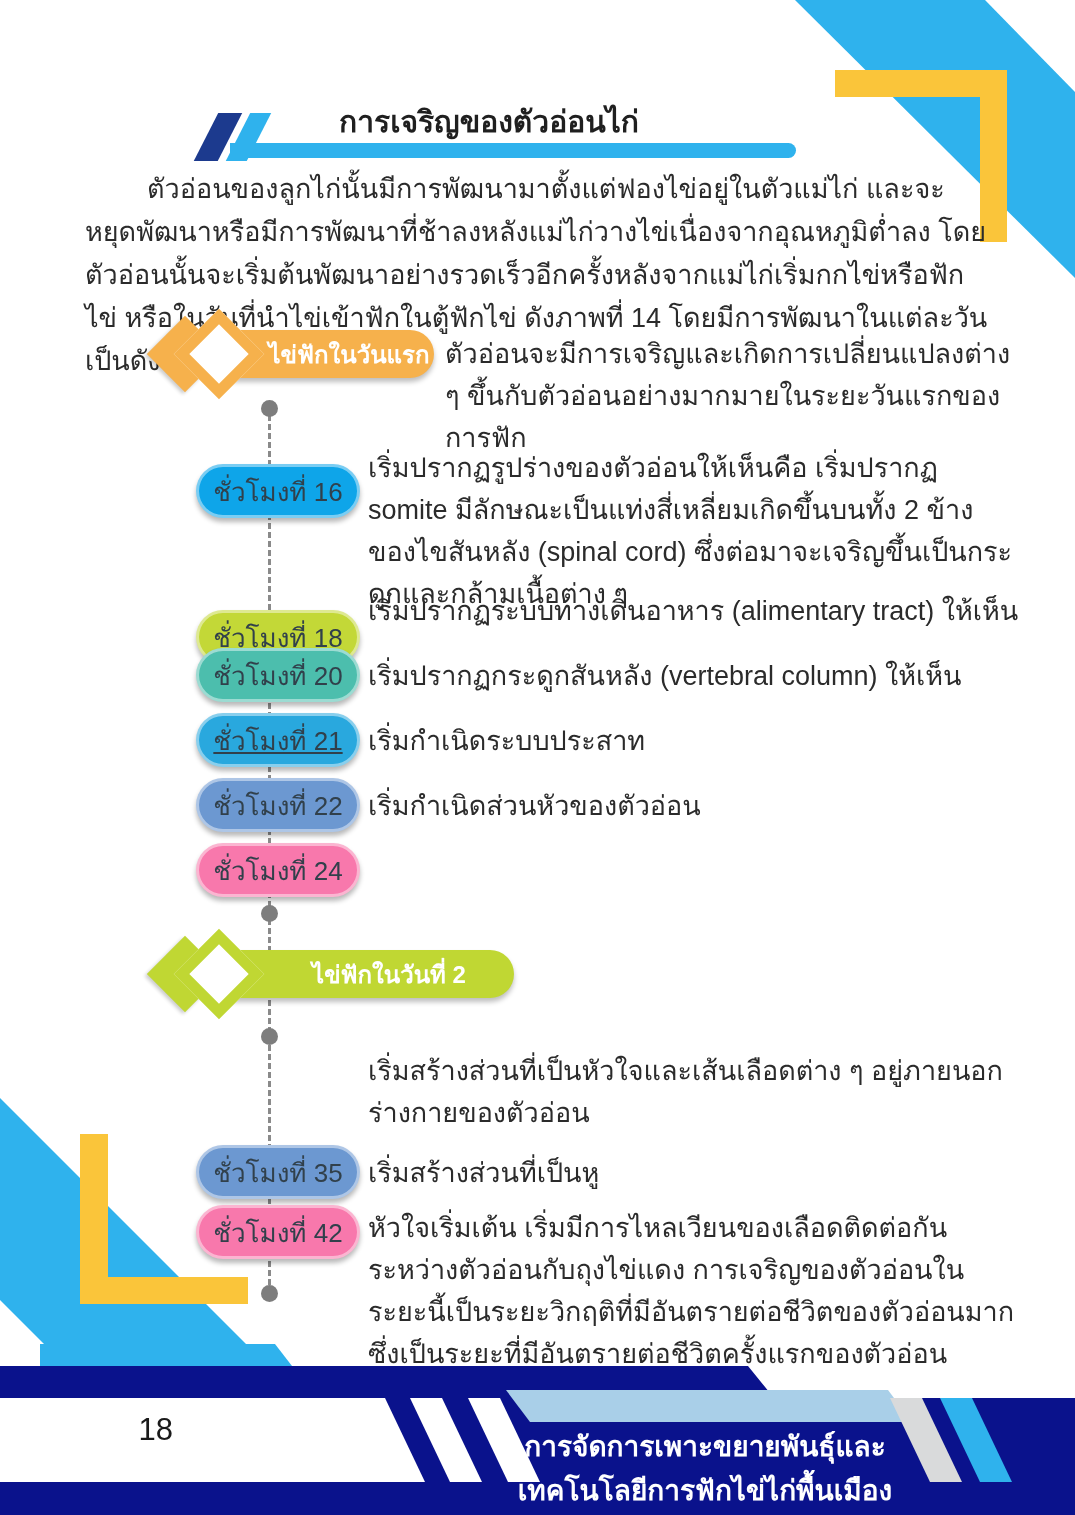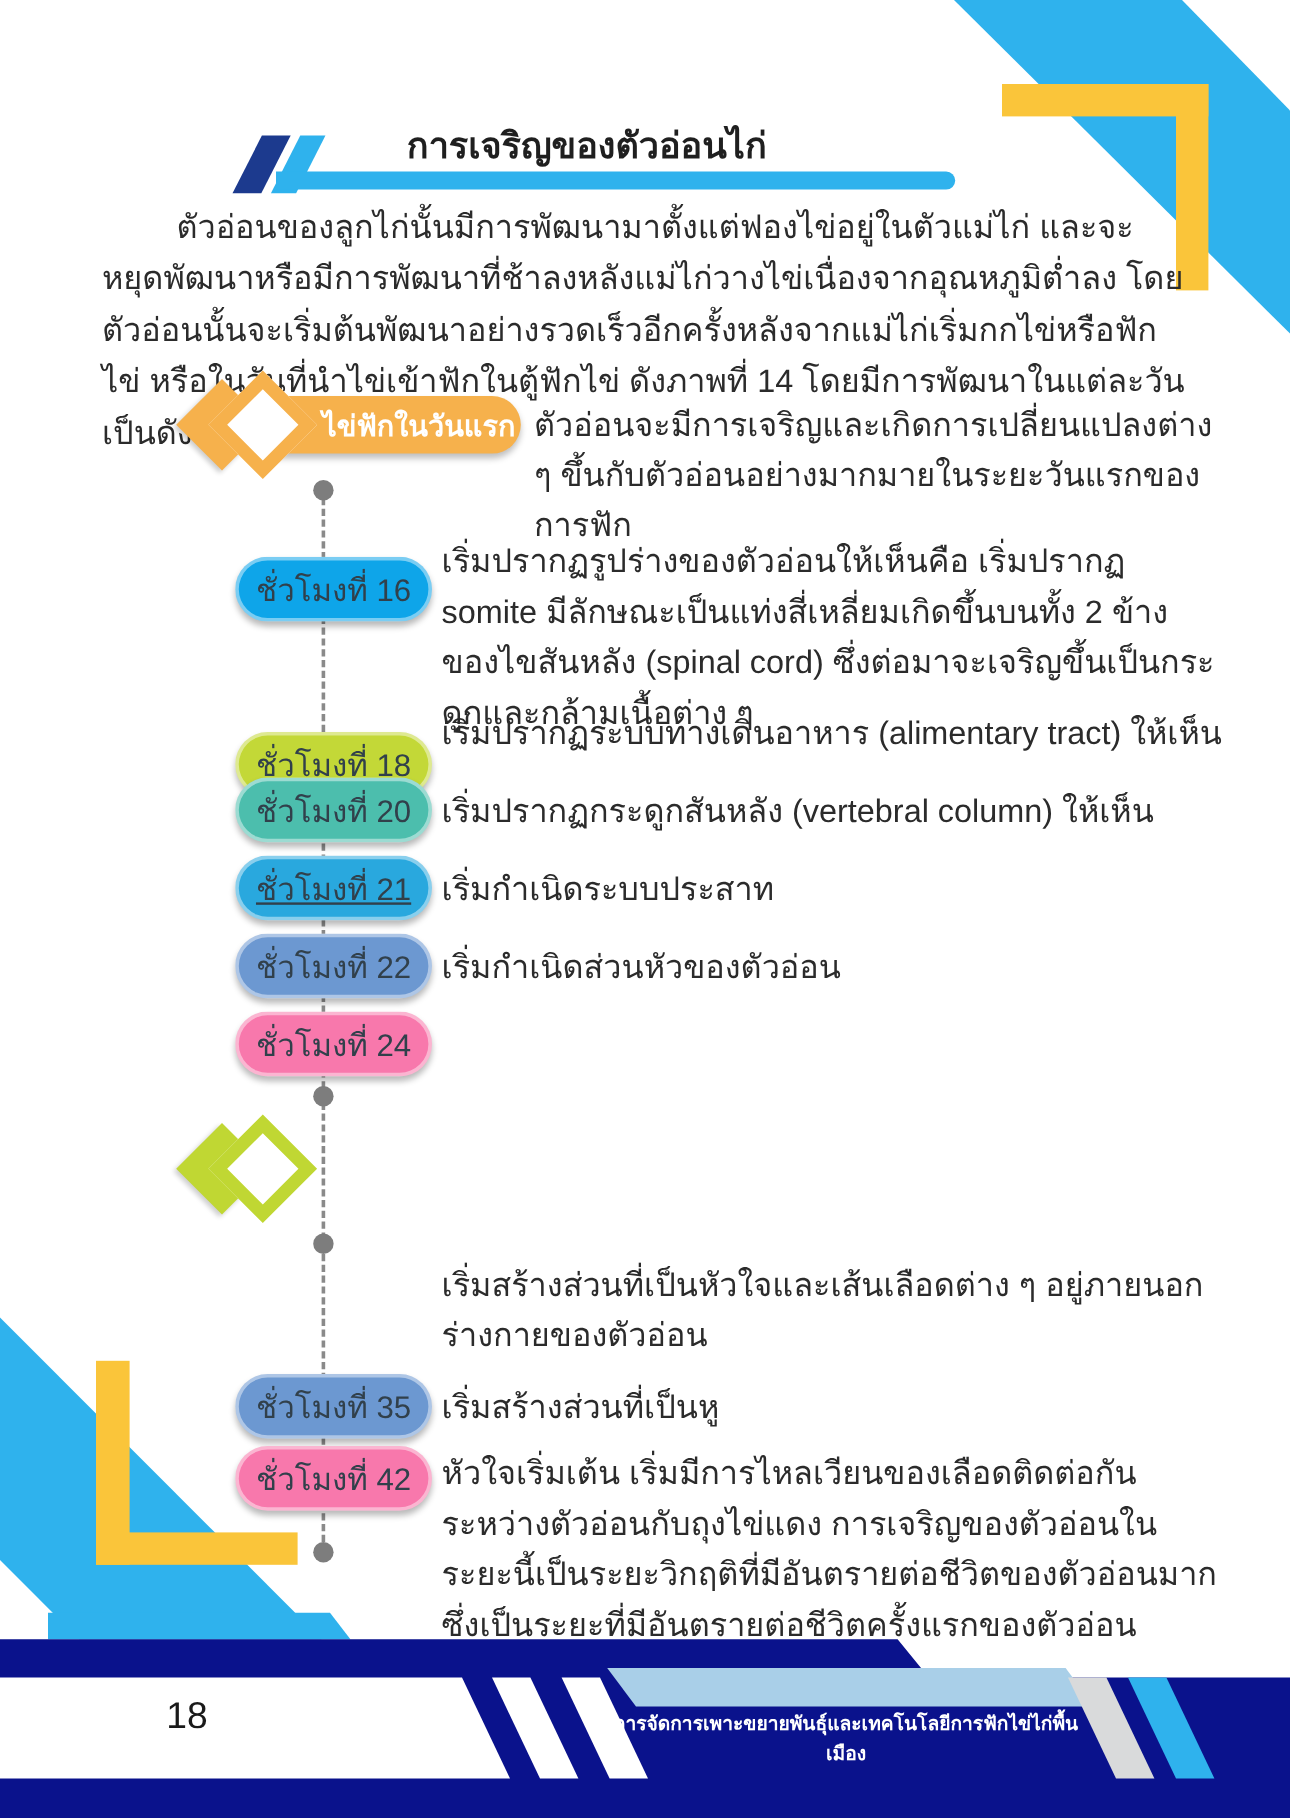--- a/index.html
+++ b/index.html
@@ -52,21 +52,21 @@
     border:3px solid rgba(255,255,255,0.45);box-sizing:border-box;
     box-shadow:0 4px 5px rgba(0,0,0,0.28);
   }
   .desc{position:absolute;left:368px;width:652px;font-size:27px;line-height:42px;color:#2b2b2b;}
   .desc.day1{left:445px;width:580px;}
 
   
   .page-num{position:absolute;left:93px;top:1412px;width:80px;text-align:right;
     font-size:31px;color:#1a1a1a;z-index:3;}
   .book-title{position:absolute;left:495px;top:1424px;width:420px;text-align:center;
-    font-size:16px;font-weight:bold;color:#ffffff;z-index:3;}
+    font-size:28px;font-weight:bold;color:#ffffff;z-index:3;}
 </style>
 </head>
 <body>
 
 <div id="page">
 
   <svg class="decor" width="1075" height="1515" viewBox="0 0 1075 1515">
 
     <polygon points="795,0 985,0 1075,92 1075,278" fill="#2FB2ED"></polygon>
 
@@ -135,20 +135,23 @@
 
     <div class="pill" style="top: 778px; background: rgb(108, 152, 209);">
       <span>ชั่วโมงที่ 22</span>
     </div>
     <div class="desc" style="top:785px">เริ่มกำเนิดส่วนหัวของตัวอ่อน</div>
 
     <div class="pill" style="top: 843px; background: rgb(248, 120, 172);">
       <span>ชั่วโมงที่ 24</span>
     </div>
 
+    <div class="ribbon" style="top: 950px; width: 250px; background: rgb(192, 215, 51);">
+      <span>ไข่ฟักในวันที่ 2</span>
+    </div>
     <div class="d-back" style="left: 158px; top: 947px; background: rgb(192, 215, 51);"></div>
     <div class="d-front" style="left: 187px; top: 942px; border-color: rgb(192, 215, 51);"></div>
 
     <div class="desc" style="top:1050px">เริ่มสร้างส่วนที่เป็นหัวใจและเส้นเลือดต่าง ๆ อยู่ภายนอกร่างกายของตัวอ่อน</div>
 
     <div class="pill" style="top: 1145px; background: rgb(108, 152, 209); align-items: center;">
       <span>ชั่วโมงที่ 35</span>
     </div>
     <div class="desc" style="top:1152px">เริ่มสร้างส่วนที่เป็นหู</div>
 

